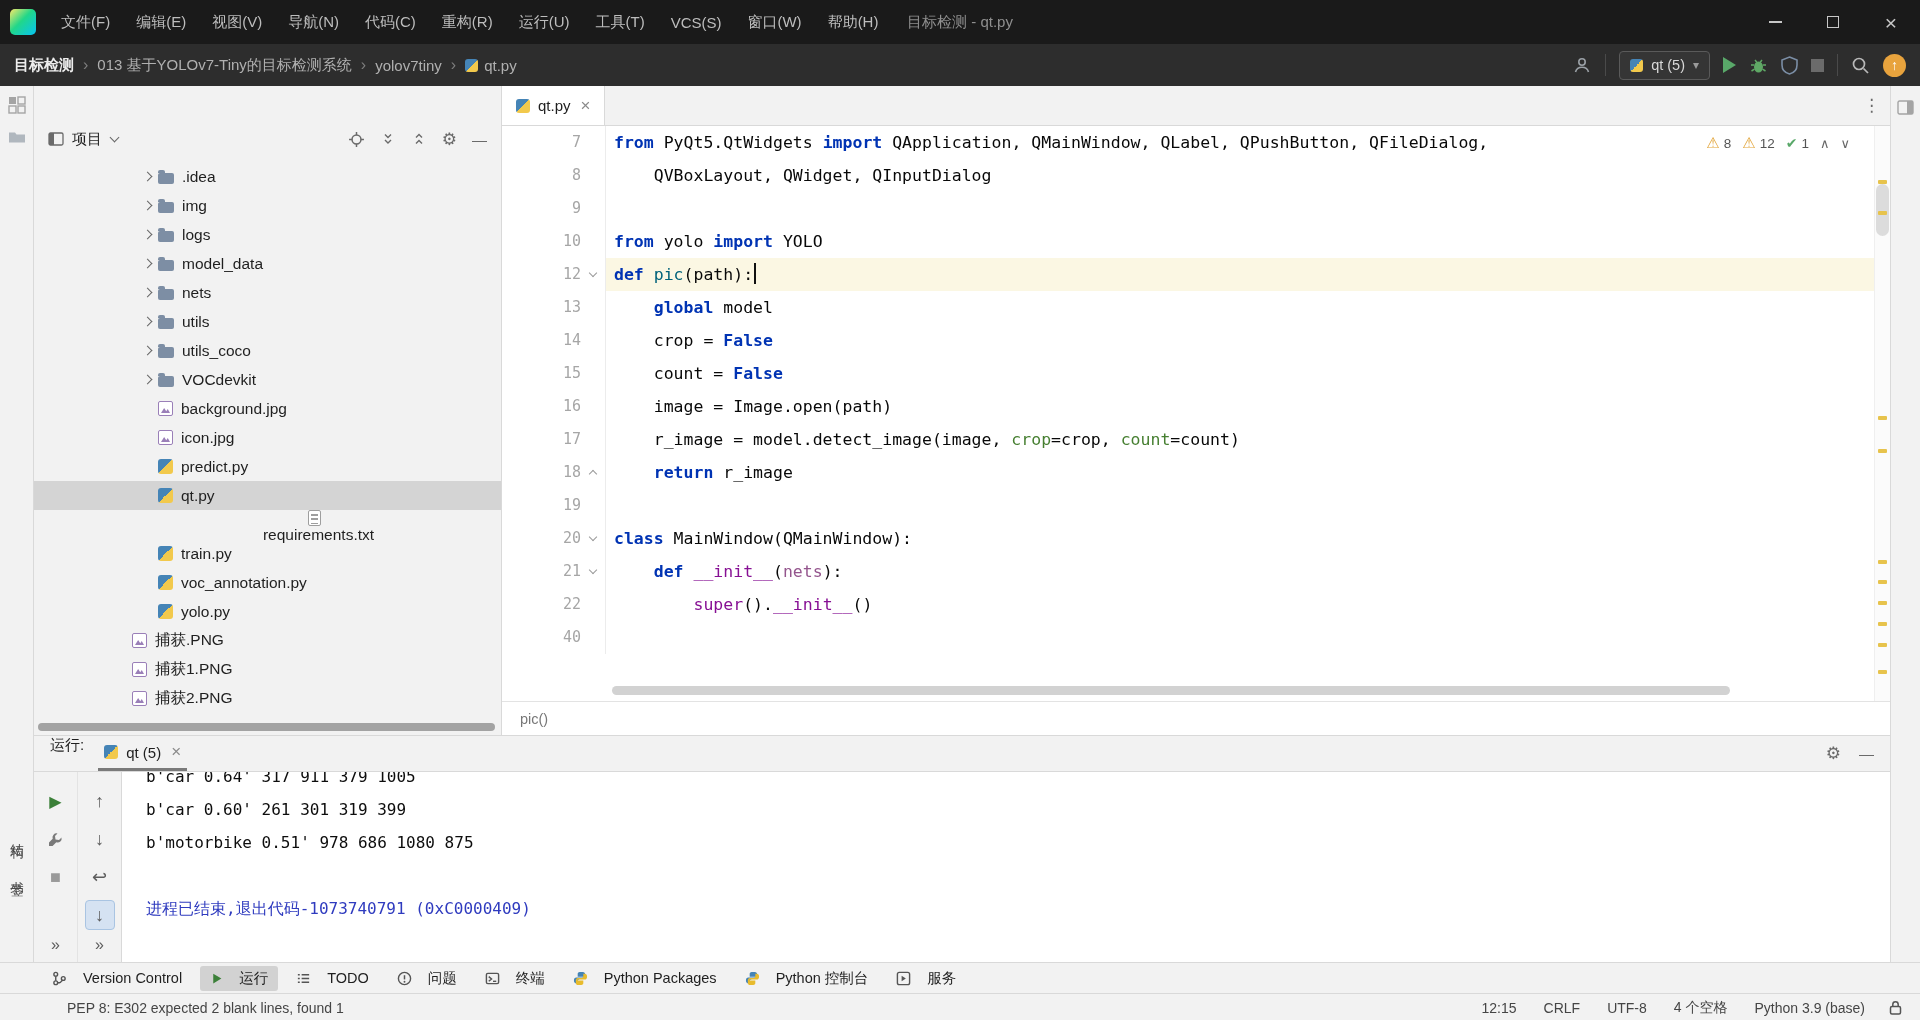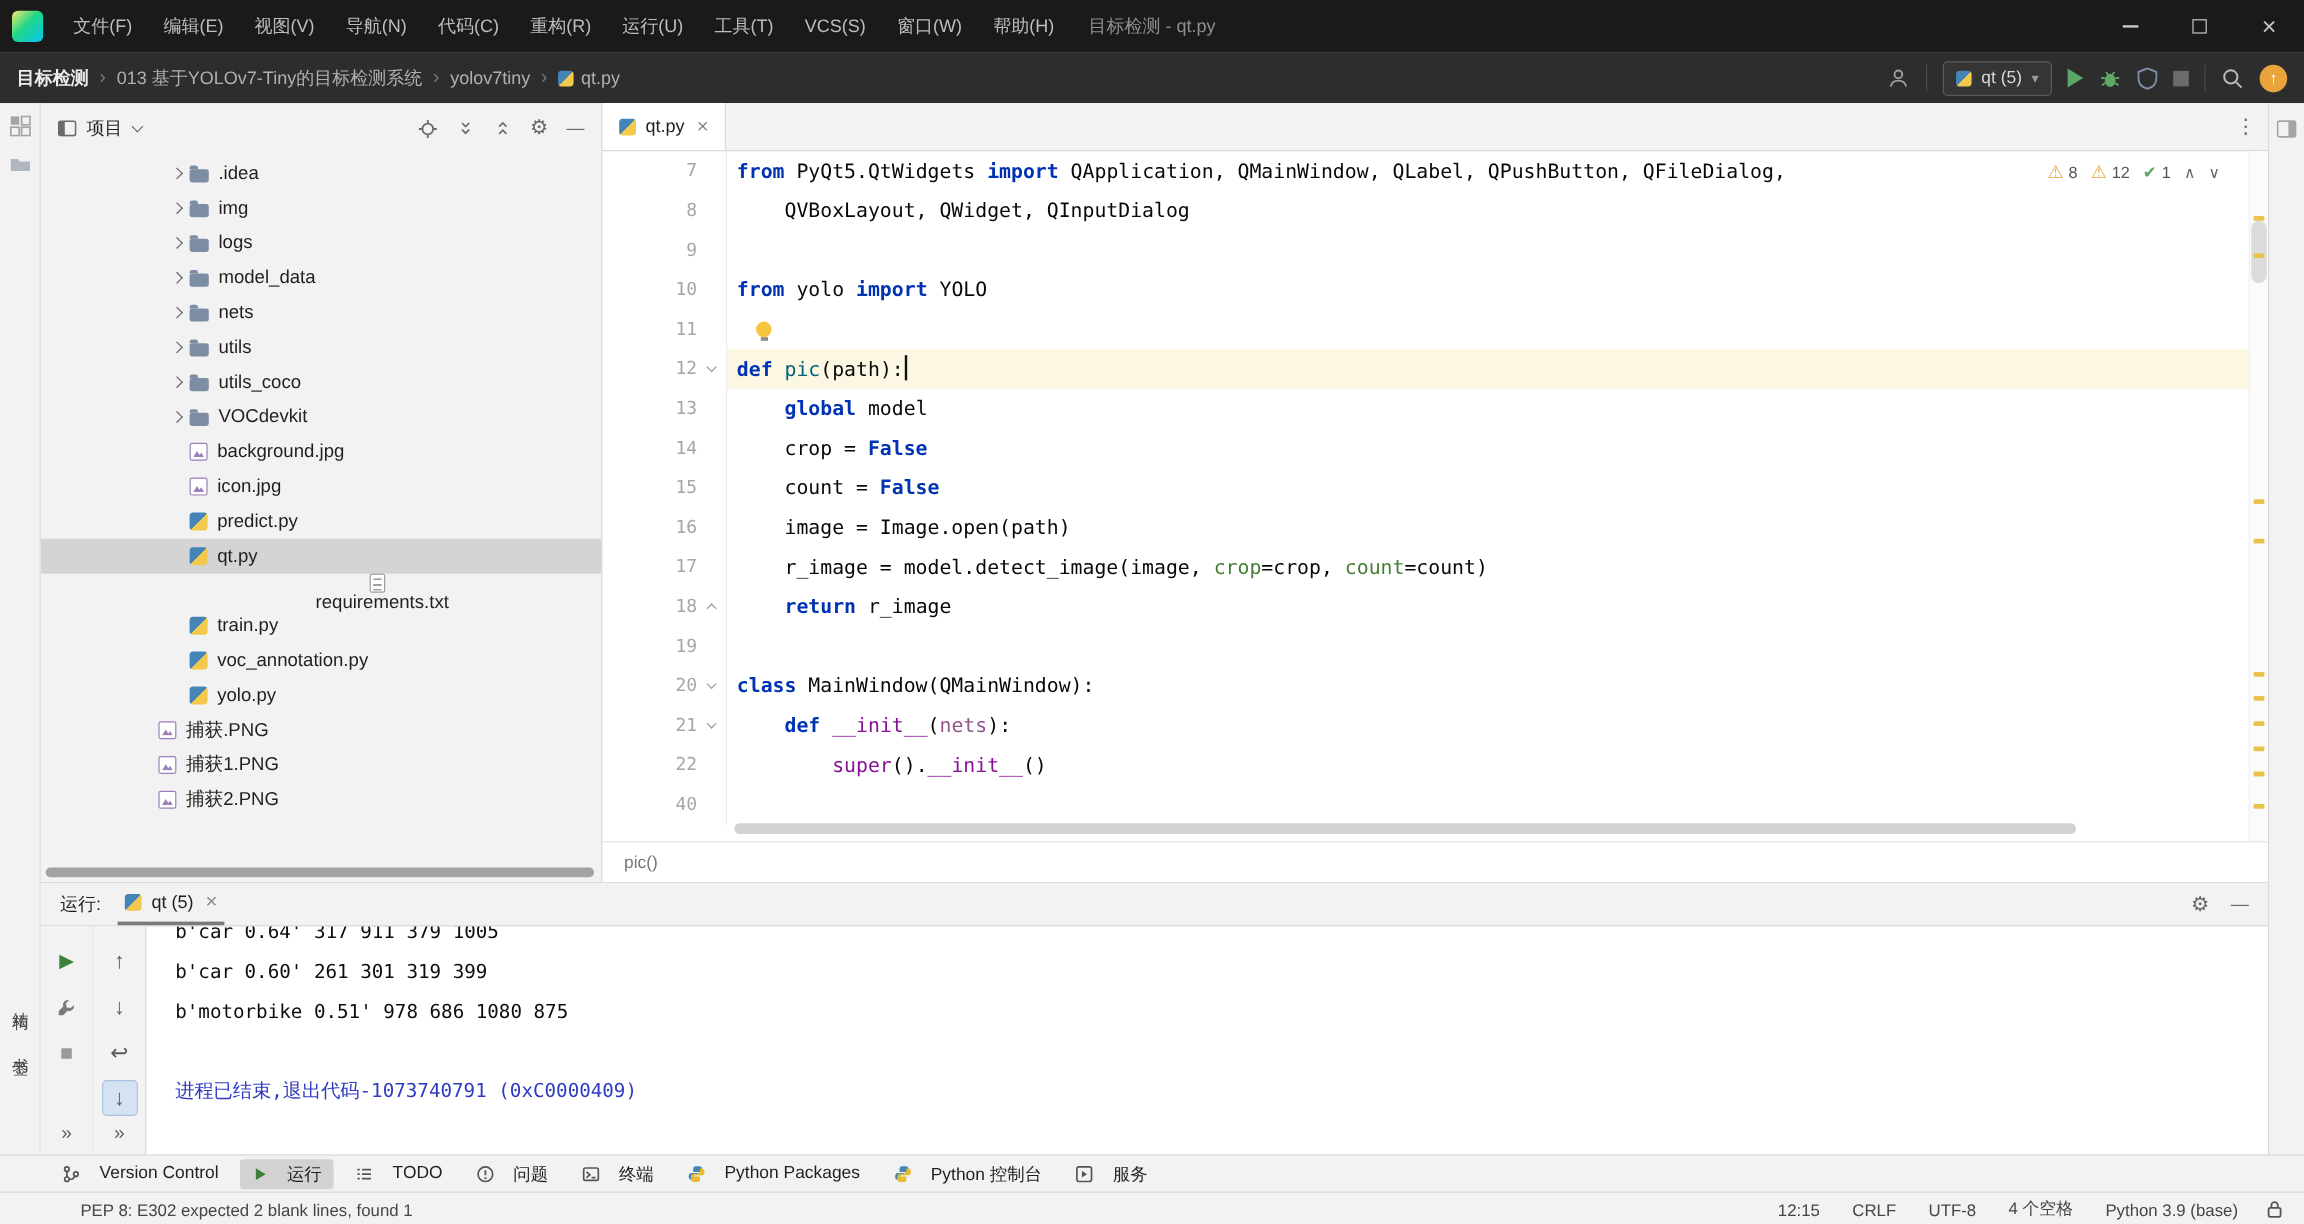--- a/index.html
+++ b/index.html
@@ -44,21 +44,21 @@
   .strip-icon { width:18px; height:18px; margin-bottom:16px; opacity:.75; }
   .vlabel { writing-mode:vertical-rl; font-size:13.5px; color:#4a4a4a; letter-spacing:3px; margin:16px 0; }
   .strip-spacer { flex:1; }
   .strip-bottom-pad { height:70px; }
 
   .center { flex:1; display:flex; flex-direction:column; min-width:0; }
   .main-row { height:649px; display:flex; flex:none; }
 
   
   .project { width:468px; background:#f2f2f2; border-right:1px solid #d9d9d9; display:flex; flex-direction:column; flex:none; position:relative; }
-  .proj-header { height:42px; display:flex; align-items:center; padding:0 14px; gap:8px; flex:none; }
+  .proj-header { height:42px; display:flex; align-items:center; padding:0 14px; gap:8px; flex:none;margin-top:32px; }
   .proj-title { font-size:15px; color:#1f1f1f; display:flex; align-items:center; gap:7px; }
   .proj-title .caret { margin-left:2px; }
   .proj-icons { margin-left:auto; display:flex; align-items:center; gap:15px; color:#6a6a6a; }
   .glyph-gear { font-size:17px; color:#6a6a6a; }
   .glyph-minus { font-size:15px; color:#6a6a6a; }
   .tree { flex:1; overflow:hidden; padding-top:2px; }
   .tree-row { height:29px; display:flex; align-items:center; font-size:15.5px; color:#1f1f1f; white-space:nowrap; }
   .tree-row.selected { background:#d4d4d4; }
   .chev-slot { width:22px; display:flex; justify-content:center; flex:none; }
   .tree-label { margin-left:0; }
@@ -113,21 +113,21 @@
   .insp-chev { color:#666; font-size:13px; }
   .stripe { position:absolute; top:0; bottom:0; right:0; width:16px; background:#fbfbfb; border-left:1px solid #efefef; }
   .mark { position:absolute; right:3px; width:9px; height:4px; background:#e7c34c; border-radius:1px; }
   .vthumb { position:absolute; right:1px; top:58px; width:13px; height:52px; background:#dcdcdc; border-radius:7px; }
   .hscroll { position:absolute; left:110px; right:160px; bottom:6px; height:9px; background:#d2d2d2; border-radius:5px; }
   .crumb-bar { height:34px; border-top:1px solid #e3e3e3; display:flex; align-items:center; padding-left:18px;
     font-size:14.5px; color:#777; flex:none; background:#fff; }
 
   
   .run-panel { height:227px; display:flex; flex-direction:column; border-top:1px solid #d9d9d9; flex:none; background:#fff; }
-  .run-header { height:36px; background:#f2f2f2; border-bottom:1px solid #d9d9d9; display:flex; align-items:center;
+  .run-header { height:36px; background:#f2f2f2; border-bottom:1px solid #d9d9d9; display:flex; 
     padding:0 16px; gap:14px; flex:none; }
   .run-label { font-size:15px; color:#1f1f1f; }
   .run-tab { display:flex; align-items:center; gap:8px; font-size:15px; color:#1f1f1f; height:100%;
     border-bottom:3px solid #7a7a7a; padding:0 6px; }
   .run-header-right { margin-left:auto; display:flex; align-items:center; gap:18px; }
   .run-body { flex:1; display:flex; min-height:0; }
   .run-col { width:44px; background:#f2f2f2; display:flex; flex-direction:column; align-items:center; padding-top:10px; flex:none; }
   .run-col.c1 { border-right:1px solid #e3e3e3; }
   .run-col.c2 { border-right:1px solid #d9d9d9; }
   .rc-btn { height:38px; display:flex; align-items:center; justify-content:center; width:30px; color:#5d5d5d; font-size:18px; }
@@ -453,27 +453,20 @@
                   </span>
                   <span class="ctext"></span>
                 </div>
                 <div class="code-line">
                   <span class="gutter">
                     <span class="lnum">10</span>
                     <span class="fold-slot"></span>
                   </span>
                   <span class="ctext"><span class="tk-kw">from</span><span class="tk-pl"> yolo </span><span class="tk-kw">import</span><span class="tk-pl"> YOLO</span></span>
                 </div>
-                <div class="code-line">
-                  <span class="gutter">
-                    <span class="lnum">11</span>
-                    <span class="fold-slot"></span>
-                  </span>
-                  <span class="ctext"><span class="bulb"></span></span>
-                </div>
                 <div class="code-line current">
                   <span class="gutter">
                     <span class="lnum">12</span>
                     <span class="fold-slot">
                       <span class="caret down"></span>
                     </span>
                   </span>
                   <span class="ctext"><span class="tk-kw">def</span><span class="tk-pl"> </span><span class="tk-fn">pic</span><span class="tk-pl">(path):</span><span class="cursor"></span></span>
                 </div>
                 <div class="code-line">

